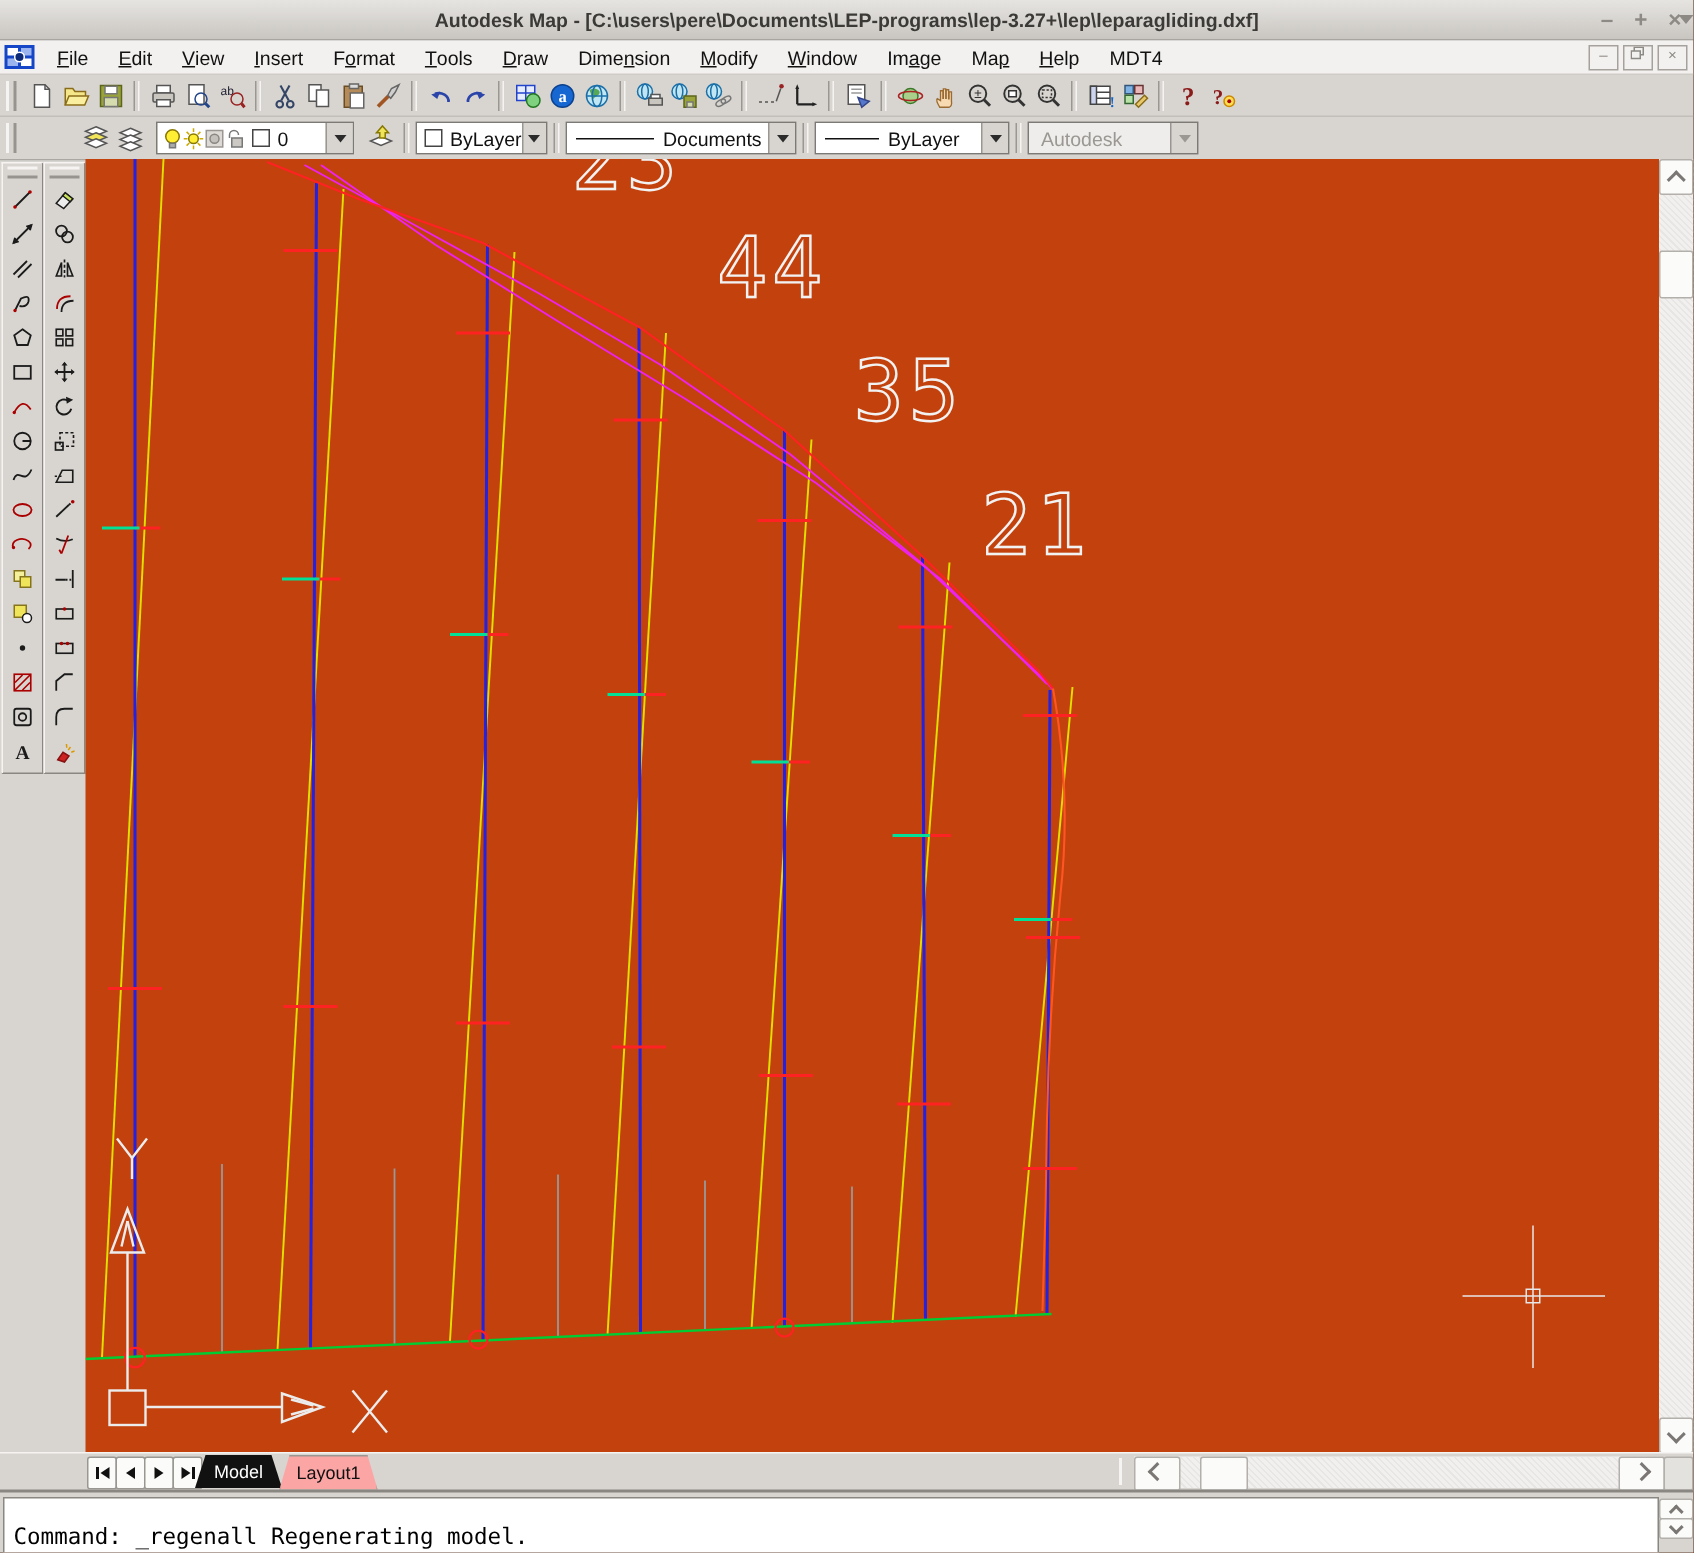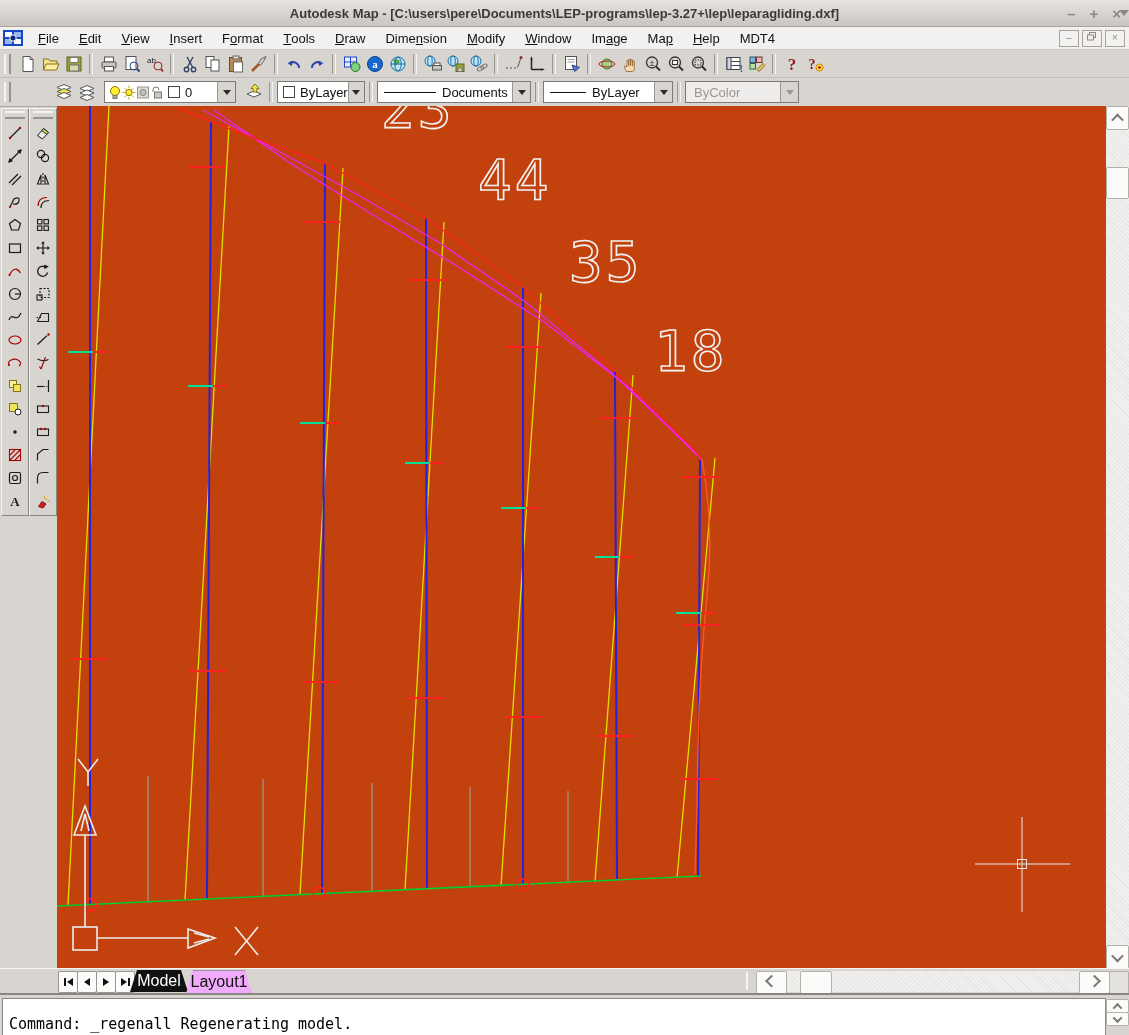--- a/index.html
+++ b/index.html
@@ -66,23 +66,23 @@
   #vscroll .sb-btn{position:absolute;left:0;width:21px;height:22px;}
   
   #tabrow{position:absolute;left:0;top:968px;width:1129px;height:25px;background:#d8d5d0;
     border-top:1px solid #f5f4f2;}
   .nav-btn{position:absolute;top:2px;width:18px;height:20px;background:#fbfbfa;border:1px solid #9a9792;
     border-radius:2px;display:flex;align-items:center;justify-content:center;gap:1px;}
   .tri-l{width:0;height:0;border-top:4px solid transparent;border-bottom:4px solid transparent;border-right:6px solid #111;}
   .tri-r{width:0;height:0;border-top:4px solid transparent;border-bottom:4px solid transparent;border-left:6px solid #111;}
   .nav-bar{width:2px;height:8px;background:#111;}
   .sheet-tab{position:absolute;top:1px;height:22px;display:flex;align-items:center;justify-content:center;
-    font-size:16px;clip-path:polygon(7px 0,calc(100% - 7px) 0,100% 100%,0 100%);}
+    font-size:12px;clip-path:polygon(7px 0,calc(100% - 7px) 0,100% 100%,0 100%);}
   #tab-model{left:130px;width:58px;background:#111;color:#fff;}
-  #tab-layout1{left:186px;width:64px;background:#f0abfc;color:#111;border:1px solid #9a9792;}
+  #tab-layout1{left:186px;width:64px;background:#fca5a5;color:#111;border:1px solid #9a9792;}
   #tab-splitter{position:absolute;left:746px;top:3px;width:8px;height:18px;
     border-left:2px solid #f5f4f2;border-right:2px solid #97948f;}
   #hscroll{position:absolute;left:756px;top:2px;width:352px;height:21px;}
   #hscroll .sb-btn{position:absolute;top:0;width:29px;height:21px;}
   #tab-corner{position:absolute;left:1109px;top:2px;width:18px;height:21px;background:#e4e2df;
     border:1px solid #b3b0ab;border-radius:2px;}
   
   #cmdwin{position:absolute;left:0;top:993px;width:1129px;height:42px;background:#d8d5d0;
     border-top:2px solid #8a8782;}
   #cmd-box{position:absolute;left:2px;top:3px;width:1102px;height:39px;background:#fff;
@@ -431,21 +431,21 @@
       <span class="dd"></span>
     </div>
     <div class="tsep"></div>
     <div class="combo" style="width:128px">
       <span class="lt-glyph" style="width:36px"></span>
       <span>ByLayer</span>
       <span class="dd"></span>
     </div>
     <div class="tsep"></div>
     <div class="combo disabled" style="width:112px">
-      <span style="margin-left:8px">ByColor</span>
+      <span style="margin-left:8px">Autodesk</span>
       <span class="dd"></span>
     </div>
   </div>
 
   <div id="palette">
     <div class="pal-col" id="pal-draw">
       <div class="pal-grip"></div>
       <div class="ptool">
           <svg width="16" height="16" viewBox="0 0 16 16" fill="none" stroke="#1b1b1b" stroke-width="1.2">
             <line x1="3" y1="13" x2="13" y2="3"></line>
@@ -759,21 +759,21 @@
 
       <g stroke="#e8e8e8" stroke-width="1" fill="none">
         <line x1="918" y1="758" x2="1013" y2="758"></line>
           <line x1="965" y1="711" x2="965" y2="806"></line>
         <rect x="960.5" y="753.5" width="9" height="9"></rect>
       </g>
     </svg>
     <div class="cad-num" style="left:324px;top:-26px">23</div>
     <div class="cad-num" style="left:421px;top:46px">44</div>
     <div class="cad-num" style="left:512px;top:128px">35</div>
-    <div class="cad-num" style="left:597px;top:217px">18</div>
+    <div class="cad-num" style="left:597px;top:217px">21</div>
   </div>
 
   <div id="vscroll" class="sb-track">
     <div class="sb-btn" style="top:0">
         <span class="chev up"></span>
       </div>
     <div class="sb-thumb" style="position:absolute;left:0;top:61px;width:21px;height:30px"></div>
     <div class="sb-btn" style="top:839px">
         <span class="chev down"></span>
       </div>

